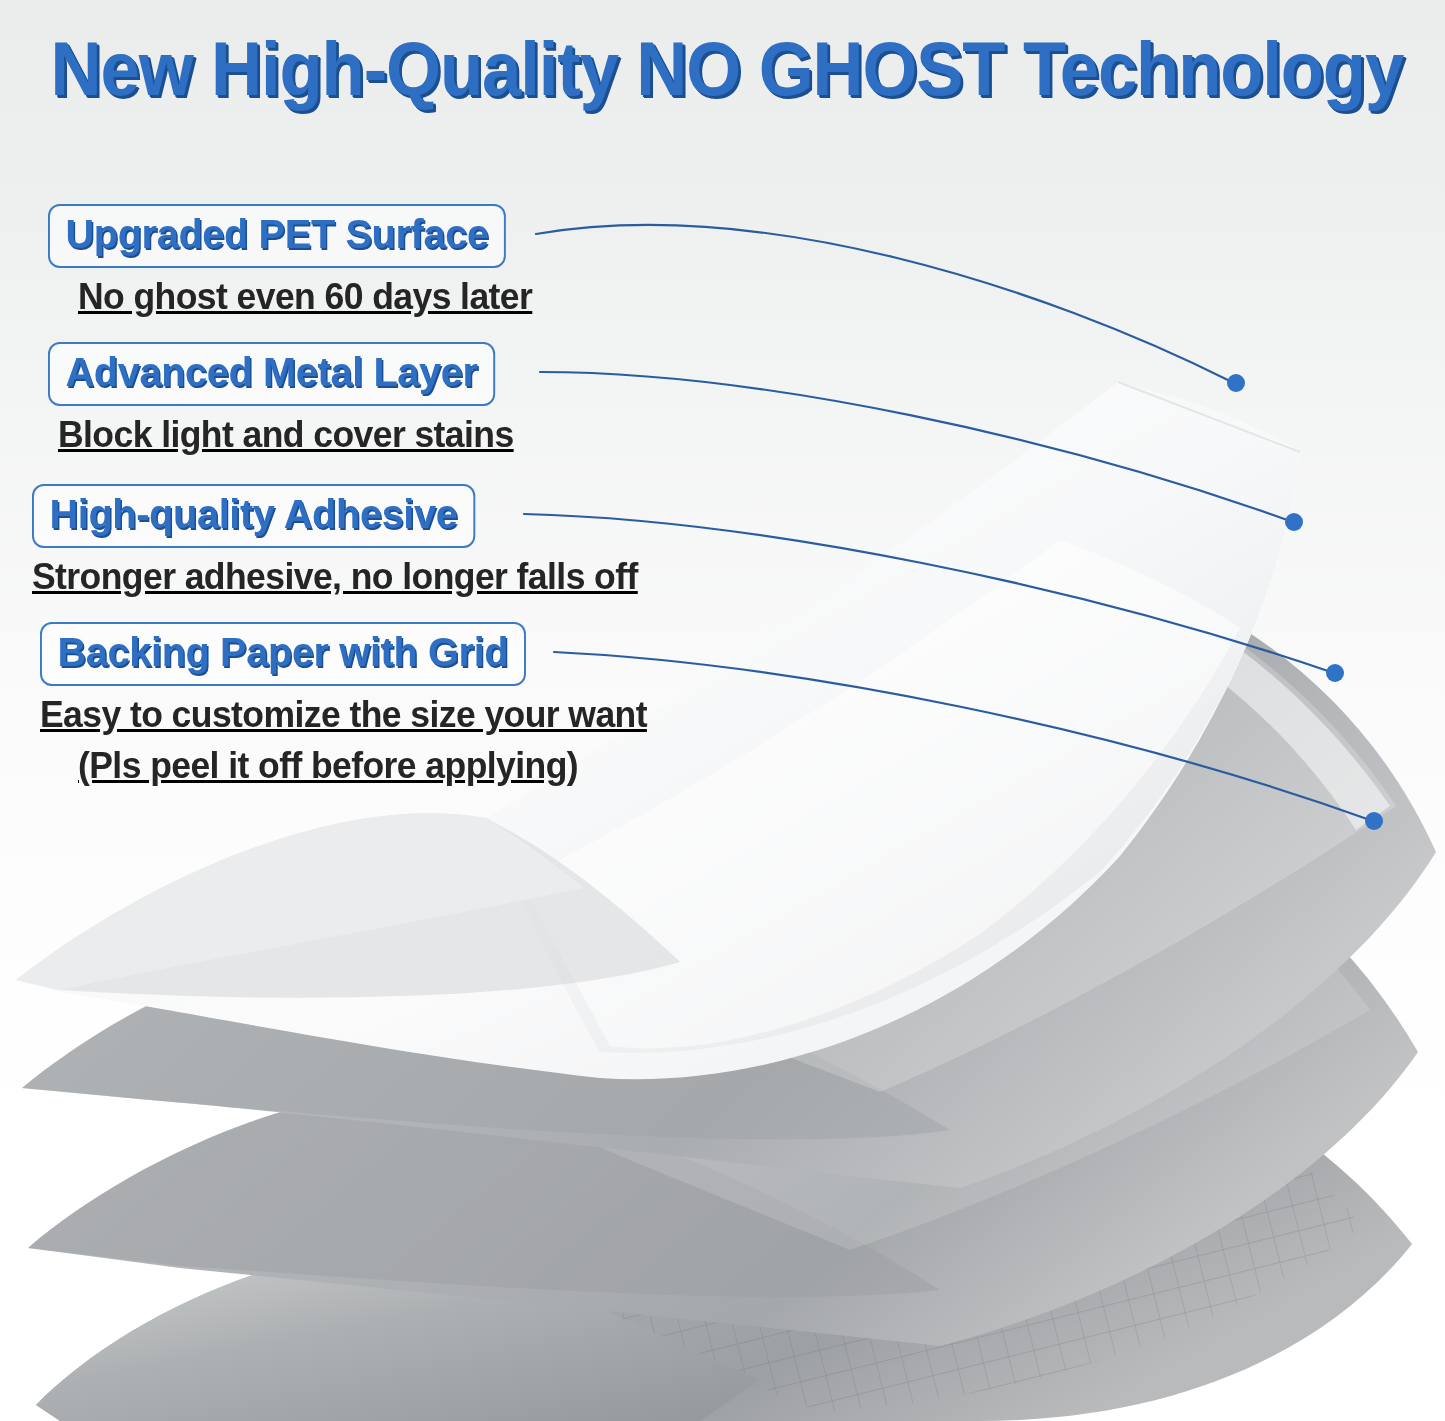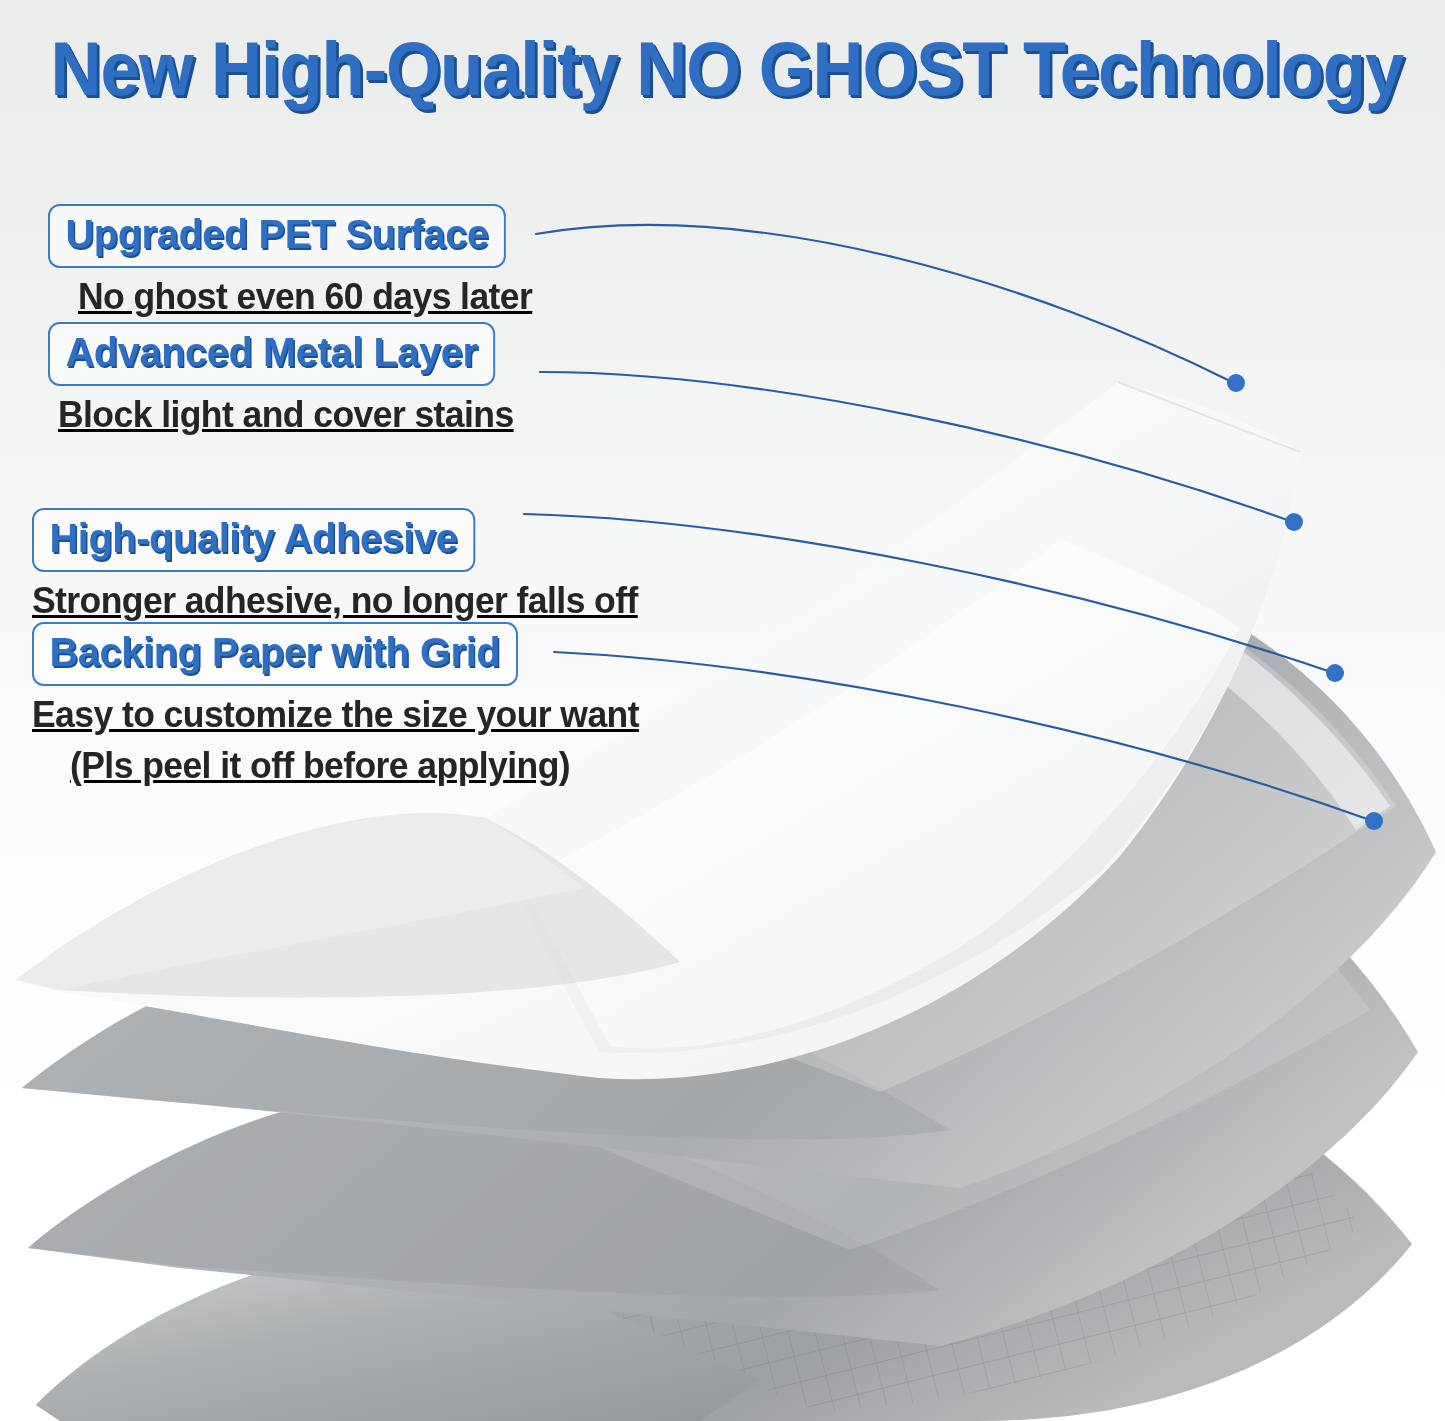--- a/index.html
+++ b/index.html
@@ -56,23 +56,23 @@
     transform:scaleX(0.96);
     transform-origin:0 50%;
   }
   .sub.indent1{margin-left:30px;}
   .sub.indent2{margin-left:10px;}
   .sub.indent3{margin-left:0px;}
   .sub.indent4{margin-left:0px;}
   .sub.indent5{margin-left:38px;}
 
   #c1{left:48px;top:204px;}
-  #c2{left:48px;top:322px;}
-  #c3{left:32px;top:484px;margin-top:24px;}
-  #c4{left:32px;top:622px;}
+  #c2{left:48px;top:342px;}
+  #c3{left:32px;top:484px;}
+  #c4{left:40px;top:622px;}
 </style>
 </head>
 <body>
 
 <div id="stage">
 
   <svg id="artwork" viewBox="0 0 1445 1421">
     <defs>
 
       <linearGradient id="gBack" x1="0" y1="0" x2="1" y2="0.55">

